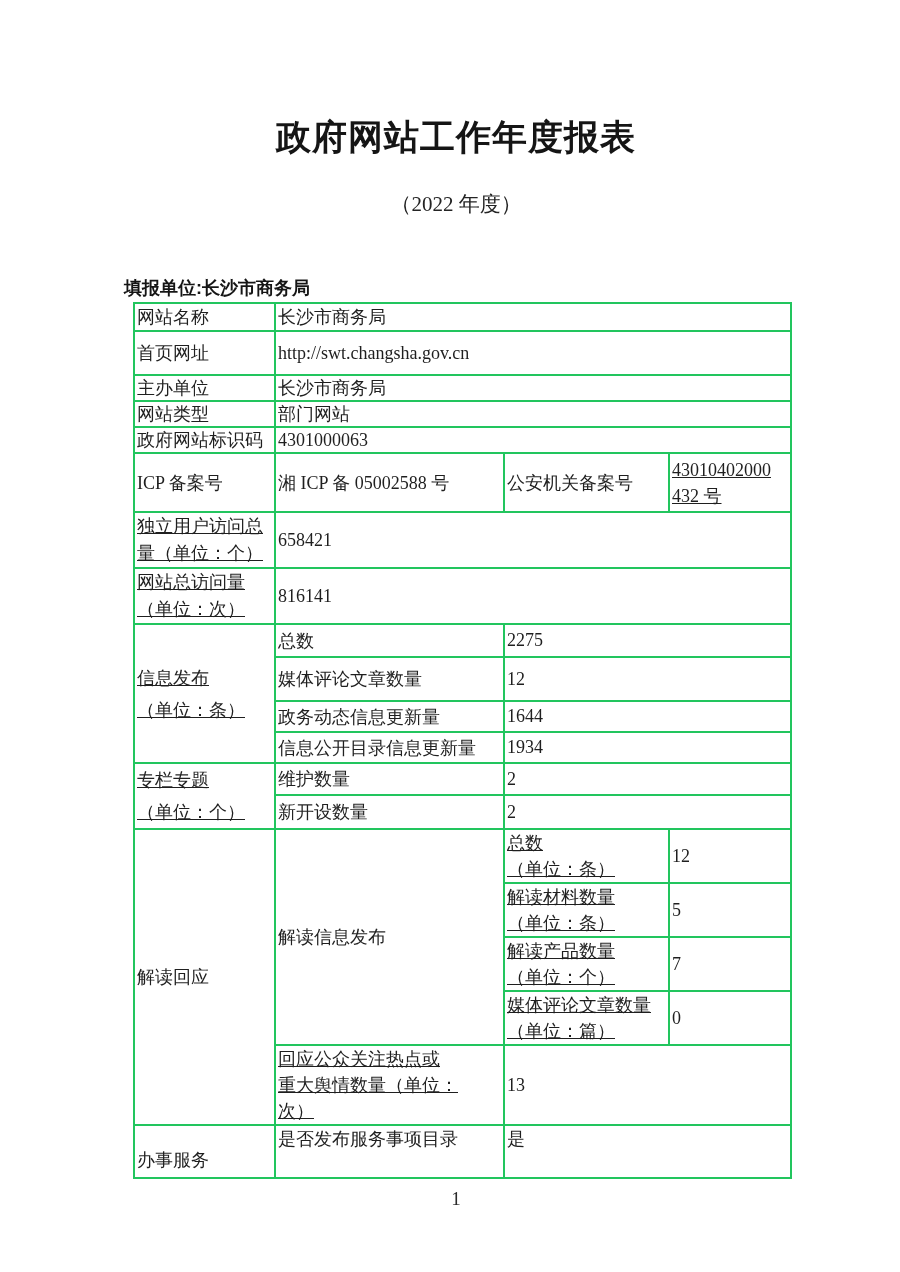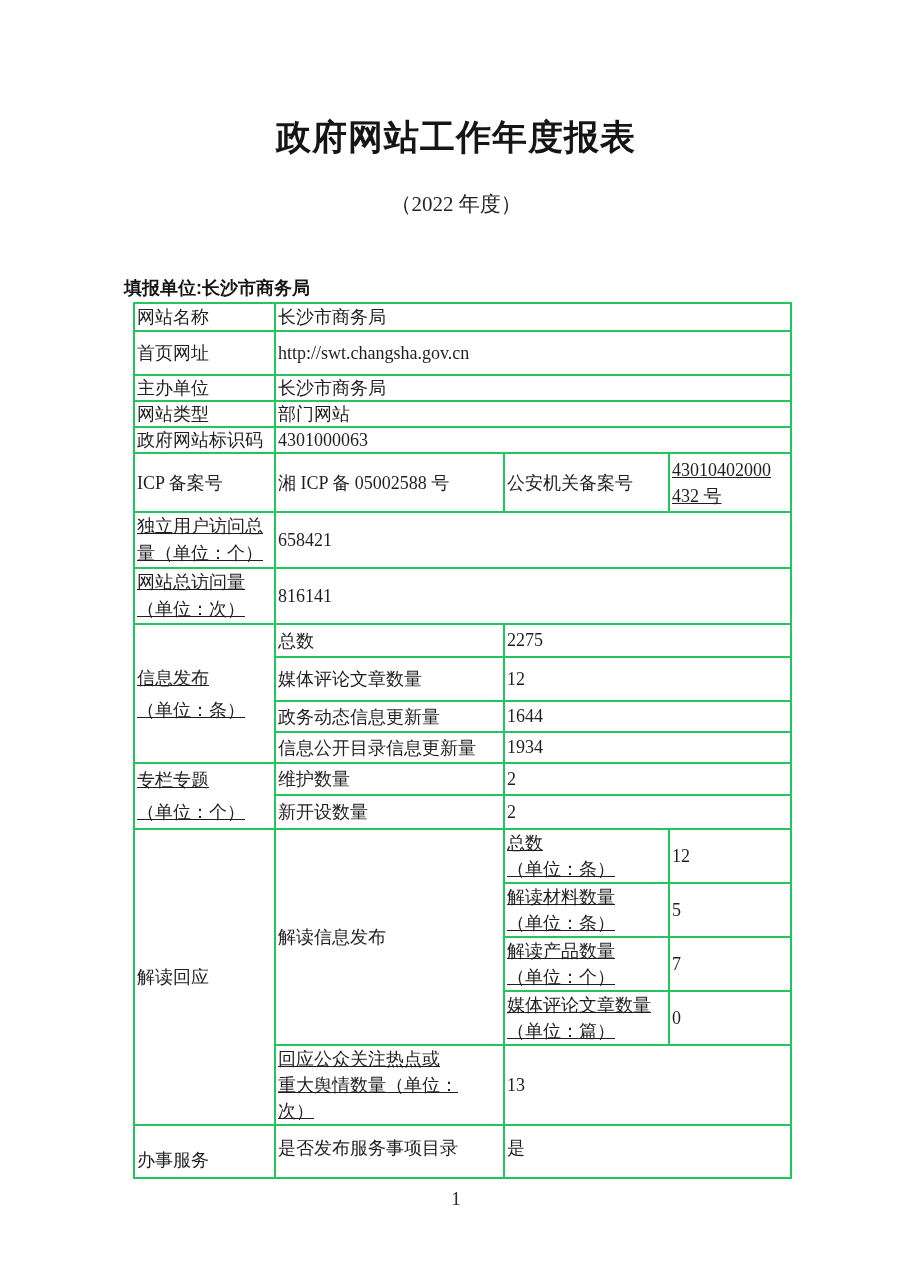--- a/index.html
+++ b/index.html
@@ -48,21 +48,21 @@
   .lh32 { line-height: 32px; }
   .lh27 { line-height: 27px; }
   .lh26 { line-height: 26px; }
 
   tr.r28 { height: 28px; } tr.r29 { height: 44px; margin-left: 40px; } tr.r30 { height: 19px; }
   tr.r31 { height: 31px; } tr.r32 { height: 32px; } tr.r33 { height: 33px; }
   tr.r51 { height: 51px; } tr.r52 { height: 52px; } tr.r53 { height: 53px; }
   tr.r54 { height: 54px; } tr.r55 { height: 55px; } tr.r59 { height: 59px; }
   tr.r77 { height: 77px; }
 
-  td.v-top { vertical-align: top; padding-top: 10px; }
+  td.v-top { vertical-align: top; padding-top: 1px; }
   td.v-bottom { vertical-align: bottom; padding-bottom: 5px; }
 
   .page-number {
     position: absolute; top: 1188px; left: 0; width: 912px;
     text-align: center; font-size: 19px; color: #2a2a2a;
   }
 </style>
 </head>
 <body>
 

